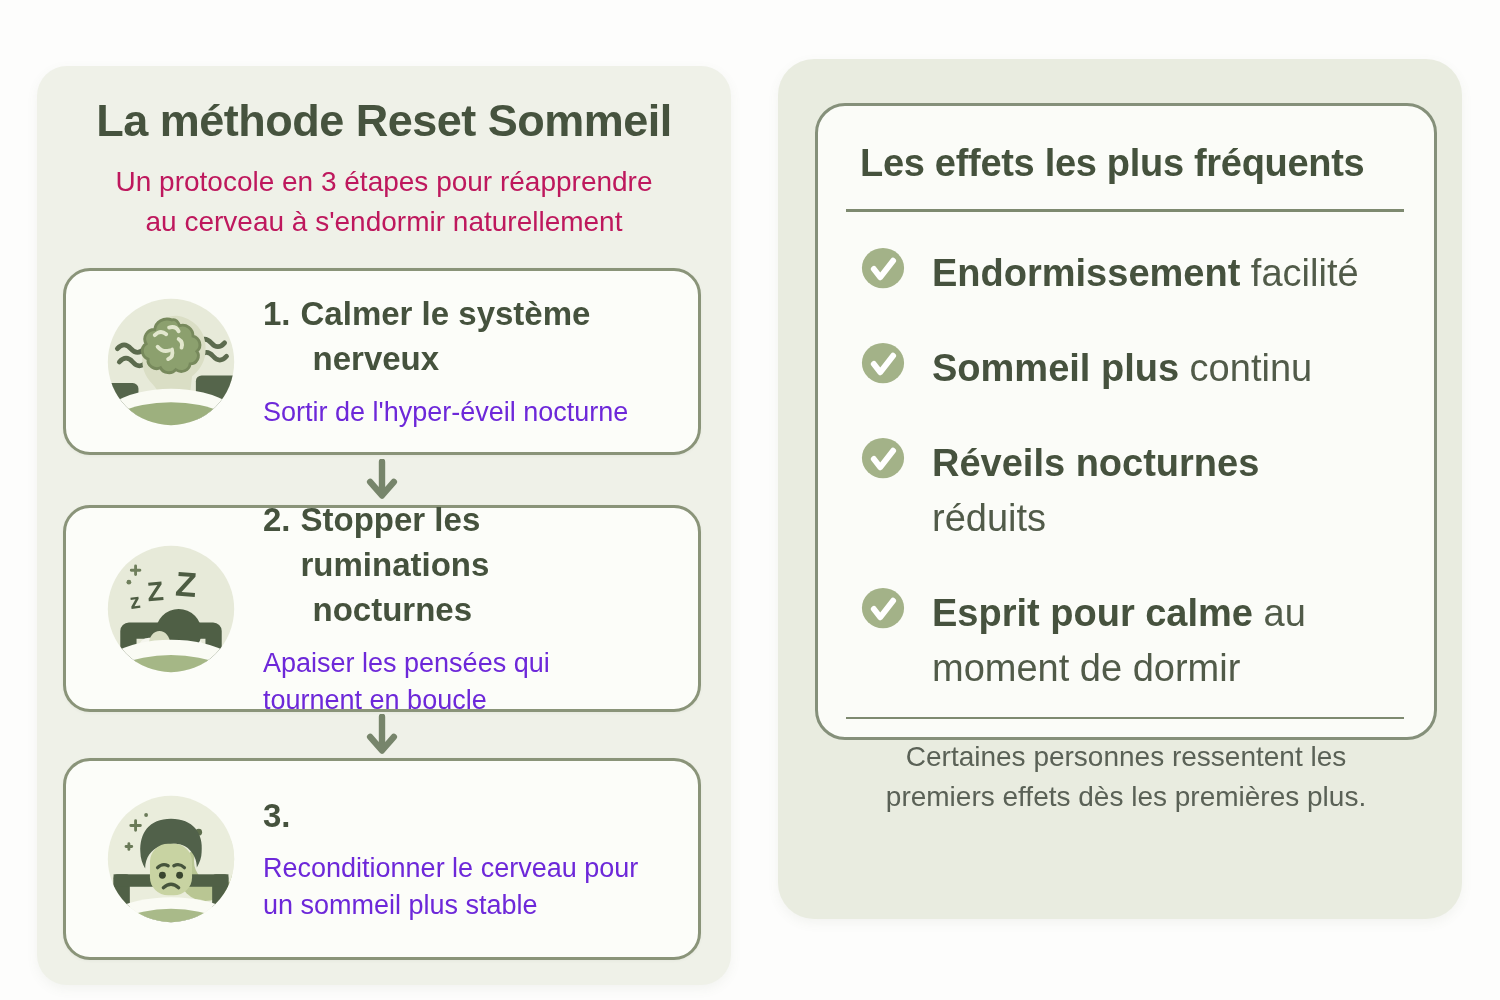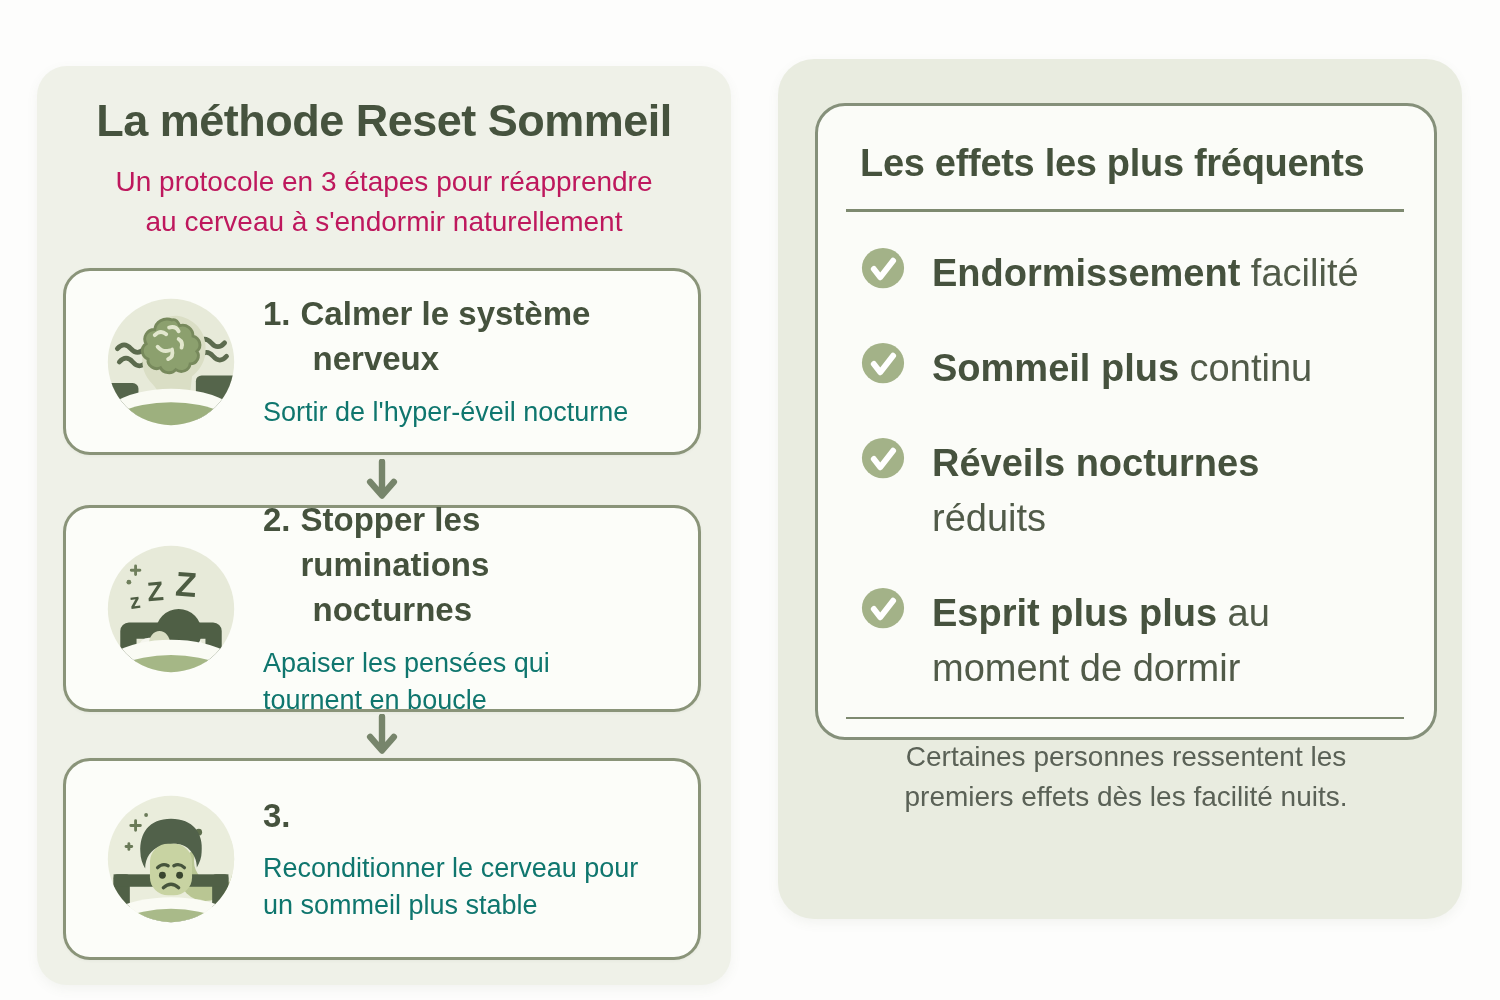--- a/index.html
+++ b/index.html
@@ -34,21 +34,21 @@
   .card1{height:187px;}
   .card2{height:207px;}
   .card3{height:202px;}
   .step-icon{width:134px;height:134px;flex-shrink:0;display:block;}
   .step-icon svg{width:100%;height:100%;display:block;}
   .step-text{flex:1;min-width:0;}
   .step-title{display:flex;font-size:33px;font-weight:700;color:#45523d;line-height:1.36;}
   .step-title .num{flex-shrink:0;margin-right:10px;}
   .t-lines span{display:block;}
   .t-lines .l2{padding-left:12px;}
-  .step-desc{margin-top:12px;font-size:27px;color:#0f766e;line-height:1.37;}
+  .step-desc{margin-top:12px;font-size:27px;color:#6d28d9;line-height:1.37;}
   .step-desc span{display:block;}
   .flow-arrow{display:flex;align-items:center;justify-content:center;}
   .flow-arrow.a1{height:50px;}
   .flow-arrow.a2{height:46px;}
   .flow-arrow svg{width:42px;height:42px;display:block;}
   
   .panel-right{
     position:absolute;left:778px;top:59px;width:684px;height:860px;
     background:#e9ece0;border-radius:36px;
     box-shadow:0 4px 12px rgba(100,110,90,.07);
@@ -268,25 +268,25 @@
           </span>
           <p class="benefit-text"><b>Réveils nocturnes</b><span> réduits</span></p>
         </li>
         <li class="benefit">
           <span class="check">
             <svg viewBox="0 0 48 48">
                 <ellipse cx="24" cy="23" rx="23" ry="22" fill="#a3b288"></ellipse>
                 <path d="M14 24 l7 9 l14 -18" stroke="#ffffff" stroke-width="6.5" fill="none" stroke-linecap="round" stroke-linejoin="round"></path>
               </svg>
           </span>
-          <p class="benefit-text"><b>Esprit plus plus</b><span> au moment de dormir</span></p>
+          <p class="benefit-text"><b>Esprit pour calme</b><span> au moment de dormir</span></p>
         </li>
       </ul>
 
       <hr class="divider thin">
       <p class="footnote">
         <span>Certaines personnes ressentent les</span>
-        <span>premiers effets dès les facilité nuits.</span>
+        <span>premiers effets dès les premières plus.</span>
       </p>
     </div>
   </section>
 
 </div>
 
 </body></html>

